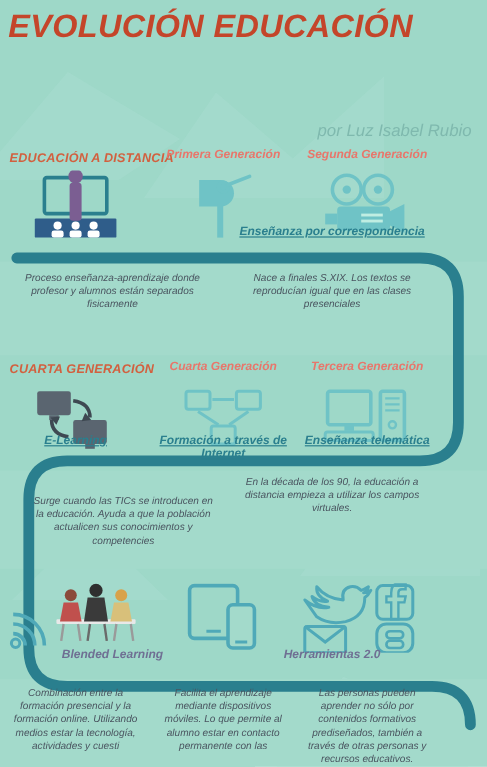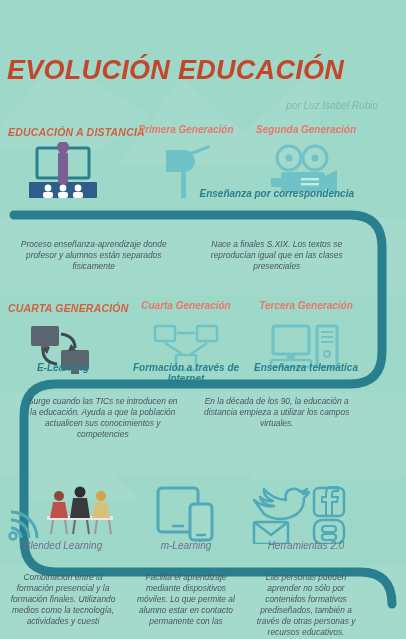--- a/index.html
+++ b/index.html
@@ -26,53 +26,53 @@
              clip-path: polygon(0 100%, 50% 10%, 100% 100%); }
   .poly.p5 { width: 160px; height: 80px; left: 230px; top: 560px;
              clip-path: polygon(0 100%, 35% 5%, 100% 60%, 100% 100%); }
   .poly.p6 { width: 120px; height: 60px; left: -10px; top: 575px;
              clip-path: polygon(0 100%, 60% 0, 100% 100%); }
 
   
   #snake { position: absolute; left: 0; top: 0; width: 406px; height: 639px; }
 
   
-  .hdr { position: absolute; left: 0; top: 8px; width: 351px; text-align: center; margin-top: 48px; }
+  .hdr { position: absolute; left: 0; top: 8px; width: 351px; text-align: center; }
   .hdr h1 {
     color: #C4452A;
     font-size: 27px; font-weight: bold;
     letter-spacing: .3px; line-height: 1.08;
     font-style: italic;
   }
   .byline {
-    position: absolute; right: 28px; top: 100px;
-    color: #7FB9AE; font-size: 10px; font-style: italic;
+    position: absolute; right: 13px; top: 100px;
+    color: #7FB9AE; font-size: 14px; font-style: italic;
   }
 
   
   .band { position: absolute; left: 0; width: 406px; }
   .cols { display: flex; width: 366px; }
   .col { flex: 1; text-align: center; }
   .col.c1 { flex: 1.05; }
 
   .sec-title {
     color: #D2603F; font-size: 10.5px; font-weight: bold;
     font-style: italic; letter-spacing: .2px;
     text-align: left; padding-left: 8px;
   }
   .gen-label {
     color: #E8766B; font-size: 10px; font-weight: bold;
     font-style: italic; line-height: 1.12;
   }
   .tech-label {
     color: #2A7F8E; font-size: 10px; font-weight: bold;
-    font-style: italic; line-height: 1.12;
+    font-style: italic; line-height: 1.12; text-decoration: underline;
   }
   .tool-label {
-    color: #6F6F93; font-size: 10px; font-weight: normal;
+    color: #6F6F93; font-size: 10px; font-weight: bold;
     font-style: italic; line-height: 1.12;
   }
   .body-txt {
     color: #4A5560; font-size: 8.4px; line-height: 1.32;
     padding: 0 6px; font-style: italic;
   }
   .panel { position: absolute; left: 0; width: 406px; background: #A3DACB; }
 
   .icon-wrap { display: flex; align-items: center; justify-content: center; }
 </style>
@@ -167,21 +167,21 @@
 
   <div class="band" style="top:188px;">
     <div class="cols">
       <div class="col c1"></div>
       <div class="col">
         <div class="tech-label">Enseñanza por correspondencia</div>
       </div>
     </div>
   </div>
 
-  <div class="band" style="top:226px;margin-top:13px;">
+  <div class="band" style="top:226px;">
     <div class="cols">
       <div class="col c1">
           <div class="body-txt">Proceso enseñanza-aprendizaje donde profesor y alumnos están separados fisicamente</div>
         </div>
       <div class="col">
           <div class="body-txt">Nace a finales S.XIX. Los textos se reproducían igual que en las clases presenciales</div>
         </div>
     </div>
   </div>
 
@@ -254,21 +254,21 @@
       </div>
       <div class="col">
         <div class="tech-label">Enseñanza telemática</div>
       </div>
     </div>
   </div>
 
   <div class="band" style="top:396px;">
     <div class="cols">
       <div class="col c1">
-          <div class="body-txt" style="padding-left:24px;">Surge cuando las TICs se introducen en la educación. Ayuda a que la población actualicen sus conocimientos y competencies</div>
+          <div class="body-txt" style="padding-left:24px;margin-top:16px;">Surge cuando las TICs se introducen en la educación. Ayuda a que la población actualicen sus conocimientos y competencies</div>
         </div>
       <div class="col">
           <div class="body-txt">En la década de los 90, la educación a distancia empieza a utilizar los campos virtuales.</div>
         </div>
     </div>
   </div>
 
   <div class="band" style="top:486px;">
     <div class="cols">
       <div class="col c1">
@@ -317,32 +317,29 @@
       </div>
     </div>
   </div>
 
   <div class="band" style="top:540px;">
     <div class="cols">
       <div class="col c1">
         <div class="tool-label">Blended Learning</div>
       </div>
       <div class="col">
-        <div class="tool-label">m-Learning</div>
-      </div>
-      <div class="col">
         <div class="tool-label">Herramientas 2.0</div>
       </div>
     </div>
   </div>
 
   <div class="band" style="top:572px;">
     <div class="cols">
       <div class="col c1">
-          <div class="body-txt">Combinación entre la formación presencial y la formación finales. Utilizando medios como la tecnología, actividades y cuesti</div>
+          <div class="body-txt">Combinación entre la formación presencial y la formación online. Utilizando medios estar la tecnología, actividades y cuesti</div>
         </div>
       <div class="col">
           <div class="body-txt">Facilita el aprendizaje mediante dispositivos móviles. Lo que permite al alumno estar en contacto permanente con las</div>
         </div>
       <div class="col">
           <div class="body-txt">Las personas pueden aprender no sólo por contenidos formativos prediseñados, también a través de otras personas y recursos educativos.</div>
         </div>
     </div>
   </div>
 

